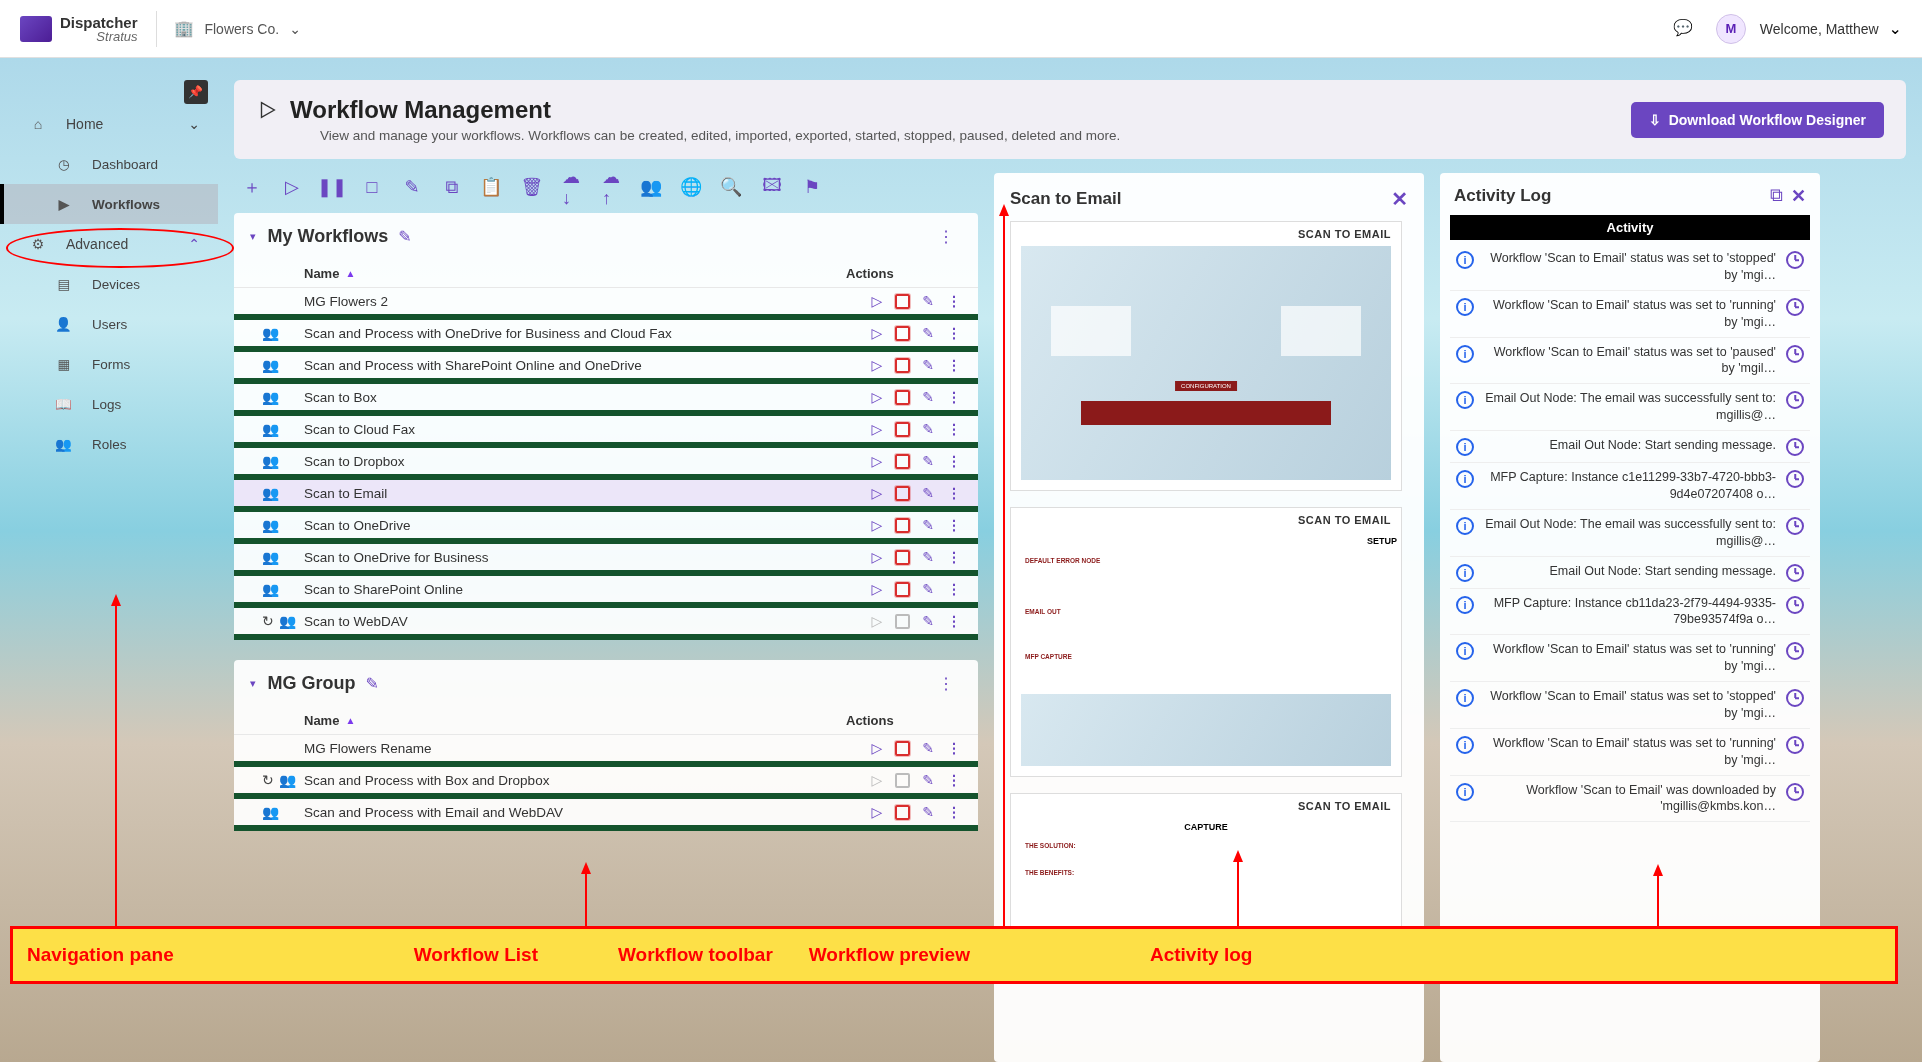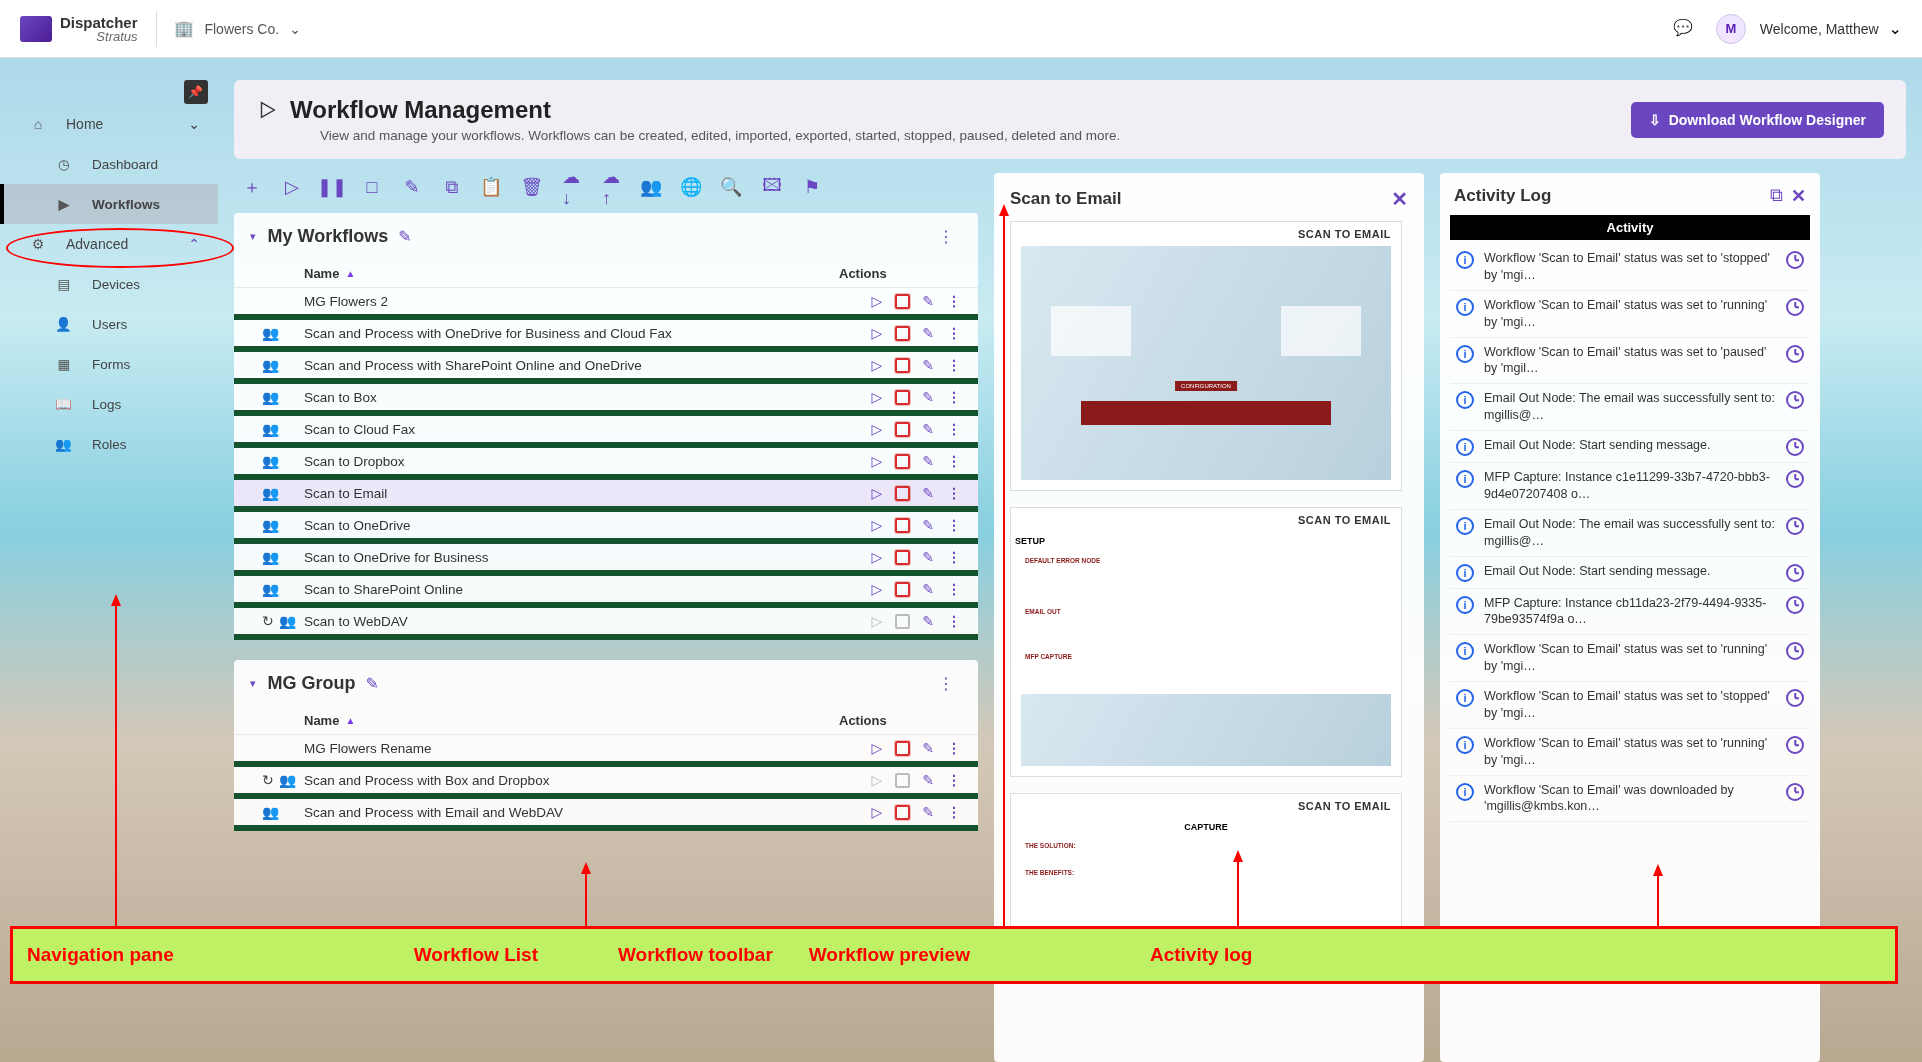--- a/index.html
+++ b/index.html
@@ -49,21 +49,21 @@
 
 
 .wf-col { width: 744px; display: flex; flex-direction: column; gap: 12px; }
 .toolbar { display: flex; gap: 20px; padding: 4px 8px; }
 .toolbar .t-ico { width: 20px; height: 20px; color: #6b46c1; cursor: pointer; font-size: 18px; display: flex; align-items: center; justify-content: center; }
 .wf-card { background: rgba(255,255,255,0.92); border-radius: 4px; }
 .wf-card-hdr { display: flex; align-items: center; padding: 10px 16px; }
 .wf-card-title { font-size: 18px; font-weight: 700; color: #333; margin-left: 12px; }
 .edit-pencil { color: #6b46c1; margin-left: 10px; font-size: 16px; }
 .kebab { margin-left: auto; color: #6b46c1; padding: 4px 8px; }
-.wf-col-headers { display: flex; padding: 6px 19px 6px 70px; font-size: 13px; font-weight: 600; color: #333; border-bottom: 1px solid #e8e8e8; }
+.wf-col-headers { display: flex; padding: 6px 12px 6px 70px; font-size: 13px; font-weight: 600; color: #333; border-bottom: 1px solid #e8e8e8; }
 .col-name { flex: 1; display: flex; align-items: center; gap: 6px; }
 .col-actions { width: 120px; }
 .sort-tri { color: #7c3aed; font-size: 10px; }
 .wf-row { display: flex; align-items: center; padding: 5px 16px 5px 28px; font-size: 13.5px; color: #333; border-bottom: 6px solid #14532d; }
 .wf-row.selected { background: #ece6f9; }
 .wf-row-icons { width: 42px; display: flex; gap: 6px; color: #444; font-size: 14px; }
 .wf-row-name { flex: 1; }
 .wf-row-actions { display: flex; align-items: center; gap: 10px; }
 .act-ico { width: 16px; height: 16px; display: flex; align-items: center; justify-content: center; font-size: 14px; }
 .act-play { color: #6b46c1; }
@@ -87,27 +87,27 @@
 .pp-label { position: absolute; font-size: 6.5px; font-weight: 700; }
 
 
 .activity-panel { width: 380px; background: rgba(255,255,255,0.95); border-radius: 4px; padding: 12px 10px; display: flex; flex-direction: column; }
 .act-hdr { display: flex; align-items: center; margin-bottom: 8px; padding: 0 4px; }
 .act-hdr-icons { margin-left: auto; display: flex; gap: 8px; color: #6b46c1; font-size: 18px; }
 .act-tab { background: #000; color: #fff; text-align: center; padding: 5px; font-size: 13px; font-weight: 600; margin-bottom: 4px; }
 .act-list { flex: 1; overflow-y: auto; }
 .act-row { display: flex; align-items: flex-start; gap: 10px; padding: 6px 6px; border-bottom: 1px solid #eee; font-size: 12.5px; color: #333; }
 .act-info-ico { width: 18px; height: 18px; border-radius: 50%; border: 2px solid #2563eb; color: #2563eb; display: flex; align-items: center; justify-content: center; font-size: 11px; font-weight: bold; flex-shrink: 0; margin-top: 1px; }
-.act-text { flex: 1; line-height: 1.35; }
+.act-text { flex: 1; line-height: 1.35; text-align: right; }
 .act-clock { width: 18px; height: 18px; border-radius: 50%; border: 2px solid #6b46c1; position: relative; flex-shrink: 0; margin-top: 1px; }
 .act-clock::before { content:''; position:absolute; left:50%; top:50%; width:1.5px; height:5px; background:#6b46c1; transform-origin: bottom; transform: translate(-50%,-100%); }
 .act-clock::after { content:''; position:absolute; left:50%; top:50%; width:1.5px; height:4px; background:#6b46c1; transform-origin: bottom; transform: translate(-50%,-100%) rotate(90deg); }
 
 
-.annot-strip { position: absolute; left: 10px; right: 24px; bottom: 78px; background: #bef264; border: 3px solid #ff0000; height: 58px; display: flex; align-items: center; z-index: 50; }
+.annot-strip { position: absolute; left: 10px; right: 24px; bottom: 78px; background: #fde047; border: 3px solid #ff0000; height: 58px; display: flex; align-items: center; z-index: 50; }
 .annot-label { color: #ff0000; font-size: 19px; font-weight: 700; }
 .red-arrow { position: absolute; pointer-events: none; z-index: 40; }
 .red-arrow-line { stroke: #ff0000; stroke-width: 2; fill: none; }
 .red-arrow-head { fill: #ff0000; }
 
 
 .preview-scroll::-webkit-scrollbar, .act-list::-webkit-scrollbar { width: 8px; }
 .preview-scroll::-webkit-scrollbar-thumb, .act-list::-webkit-scrollbar-thumb { background: #ccc; border-radius: 4px; }
 </style>
 </head>
@@ -420,21 +420,21 @@
             <div class="pp-title">SCAN TO EMAIL</div>
             <div class="pp-body">
               <div class="pp-textblock" style="left:30px;top:60px;width:80px;height:50px"></div>
               <div class="pp-textblock" style="right:30px;top:60px;width:80px;height:50px"></div>
               <div class="pp-redbar" style="left:50%;transform:translateX(-50%);top:135px">CONFIGURATION</div>
               <div class="pp-redbar" style="left:60px;right:60px;top:155px;height:24px"></div>
             </div>
           </div>
           <div class="preview-page">
             <div class="pp-title">SCAN TO EMAIL</div>
-            <div style="text-align:left;font-size:9px;font-weight:700;padding:4px">SETUP</div>
+            <div style="text-align:right;font-size:9px;font-weight:700;padding:4px">SETUP</div>
             <div style="padding:6px 14px;font-size:6px;line-height:1.4;color:#333">
               <div class="pp-label" style="position:static;color:#8b1a1a;margin-bottom:2px">DEFAULT ERROR NODE</div>
               <div style="height:36px;background:repeating-linear-gradient(0deg,#888,#888 0.5px,transparent 0.5px,transparent 4px)"></div>
               <div class="pp-label" style="position:static;color:#8b1a1a;margin:4px 0 2px">EMAIL OUT</div>
               <div style="height:30px;background:repeating-linear-gradient(0deg,#888,#888 0.5px,transparent 0.5px,transparent 4px)"></div>
               <div class="pp-label" style="position:static;color:#8b1a1a;margin:4px 0 2px">MFP CAPTURE</div>
               <div style="height:14px;background:repeating-linear-gradient(0deg,#888,#888 0.5px,transparent 0.5px,transparent 4px)"></div>
             </div>
             <div class="pp-body" style="flex:0 0 72px;margin-top:auto"></div>
           </div>

